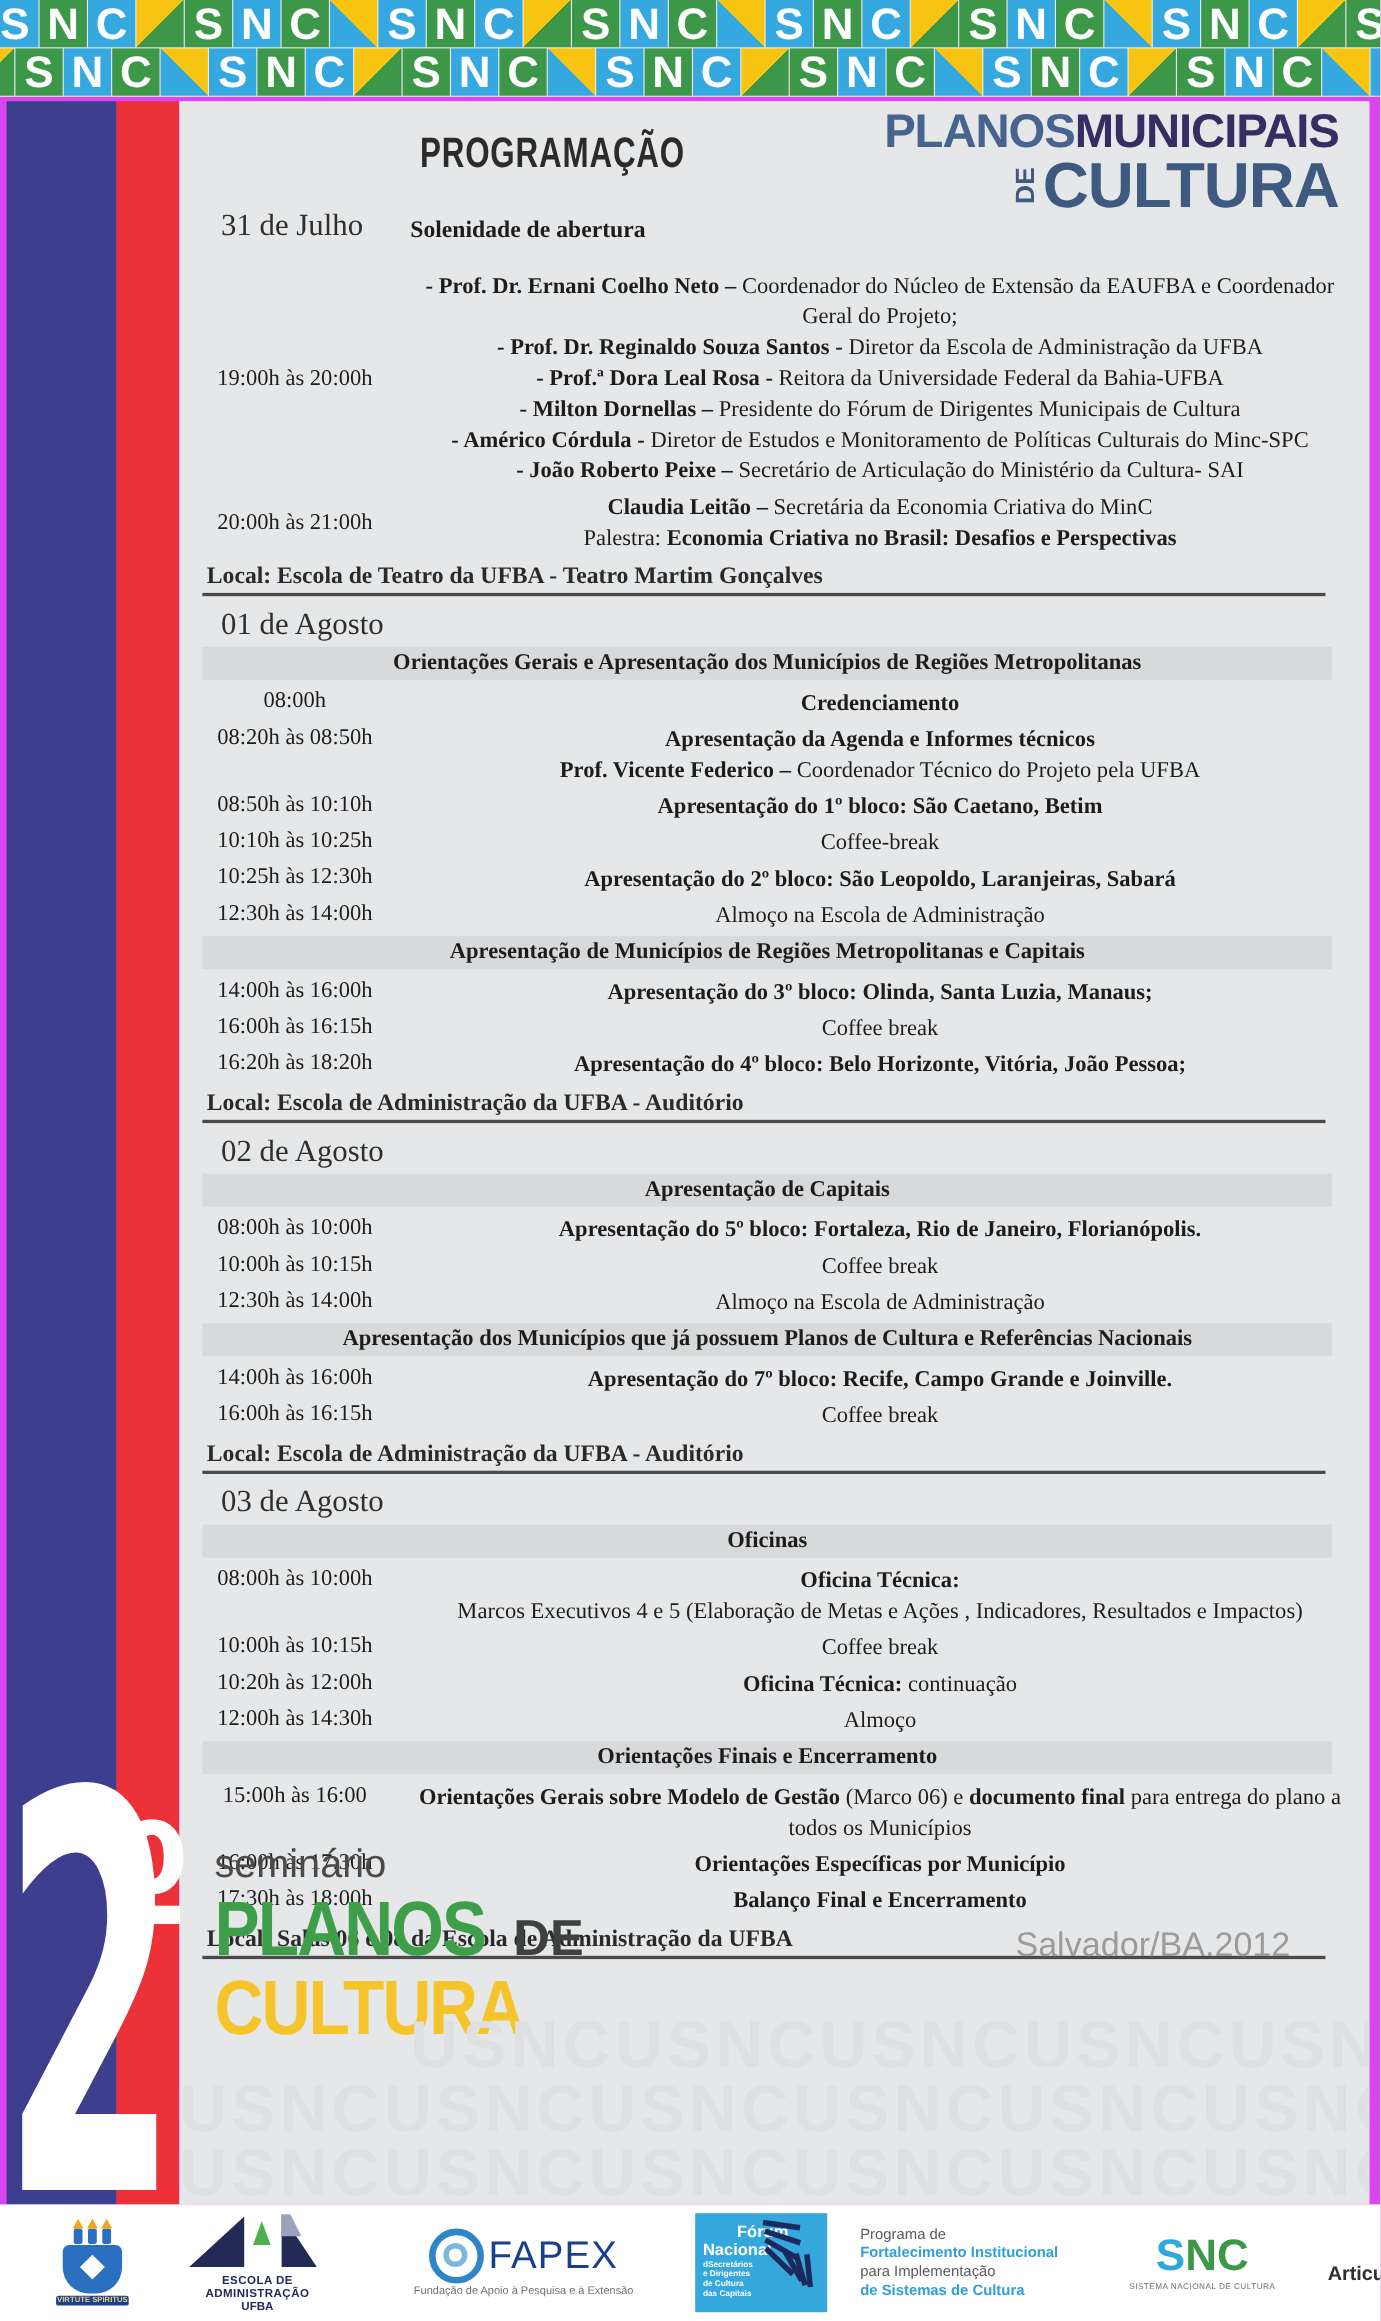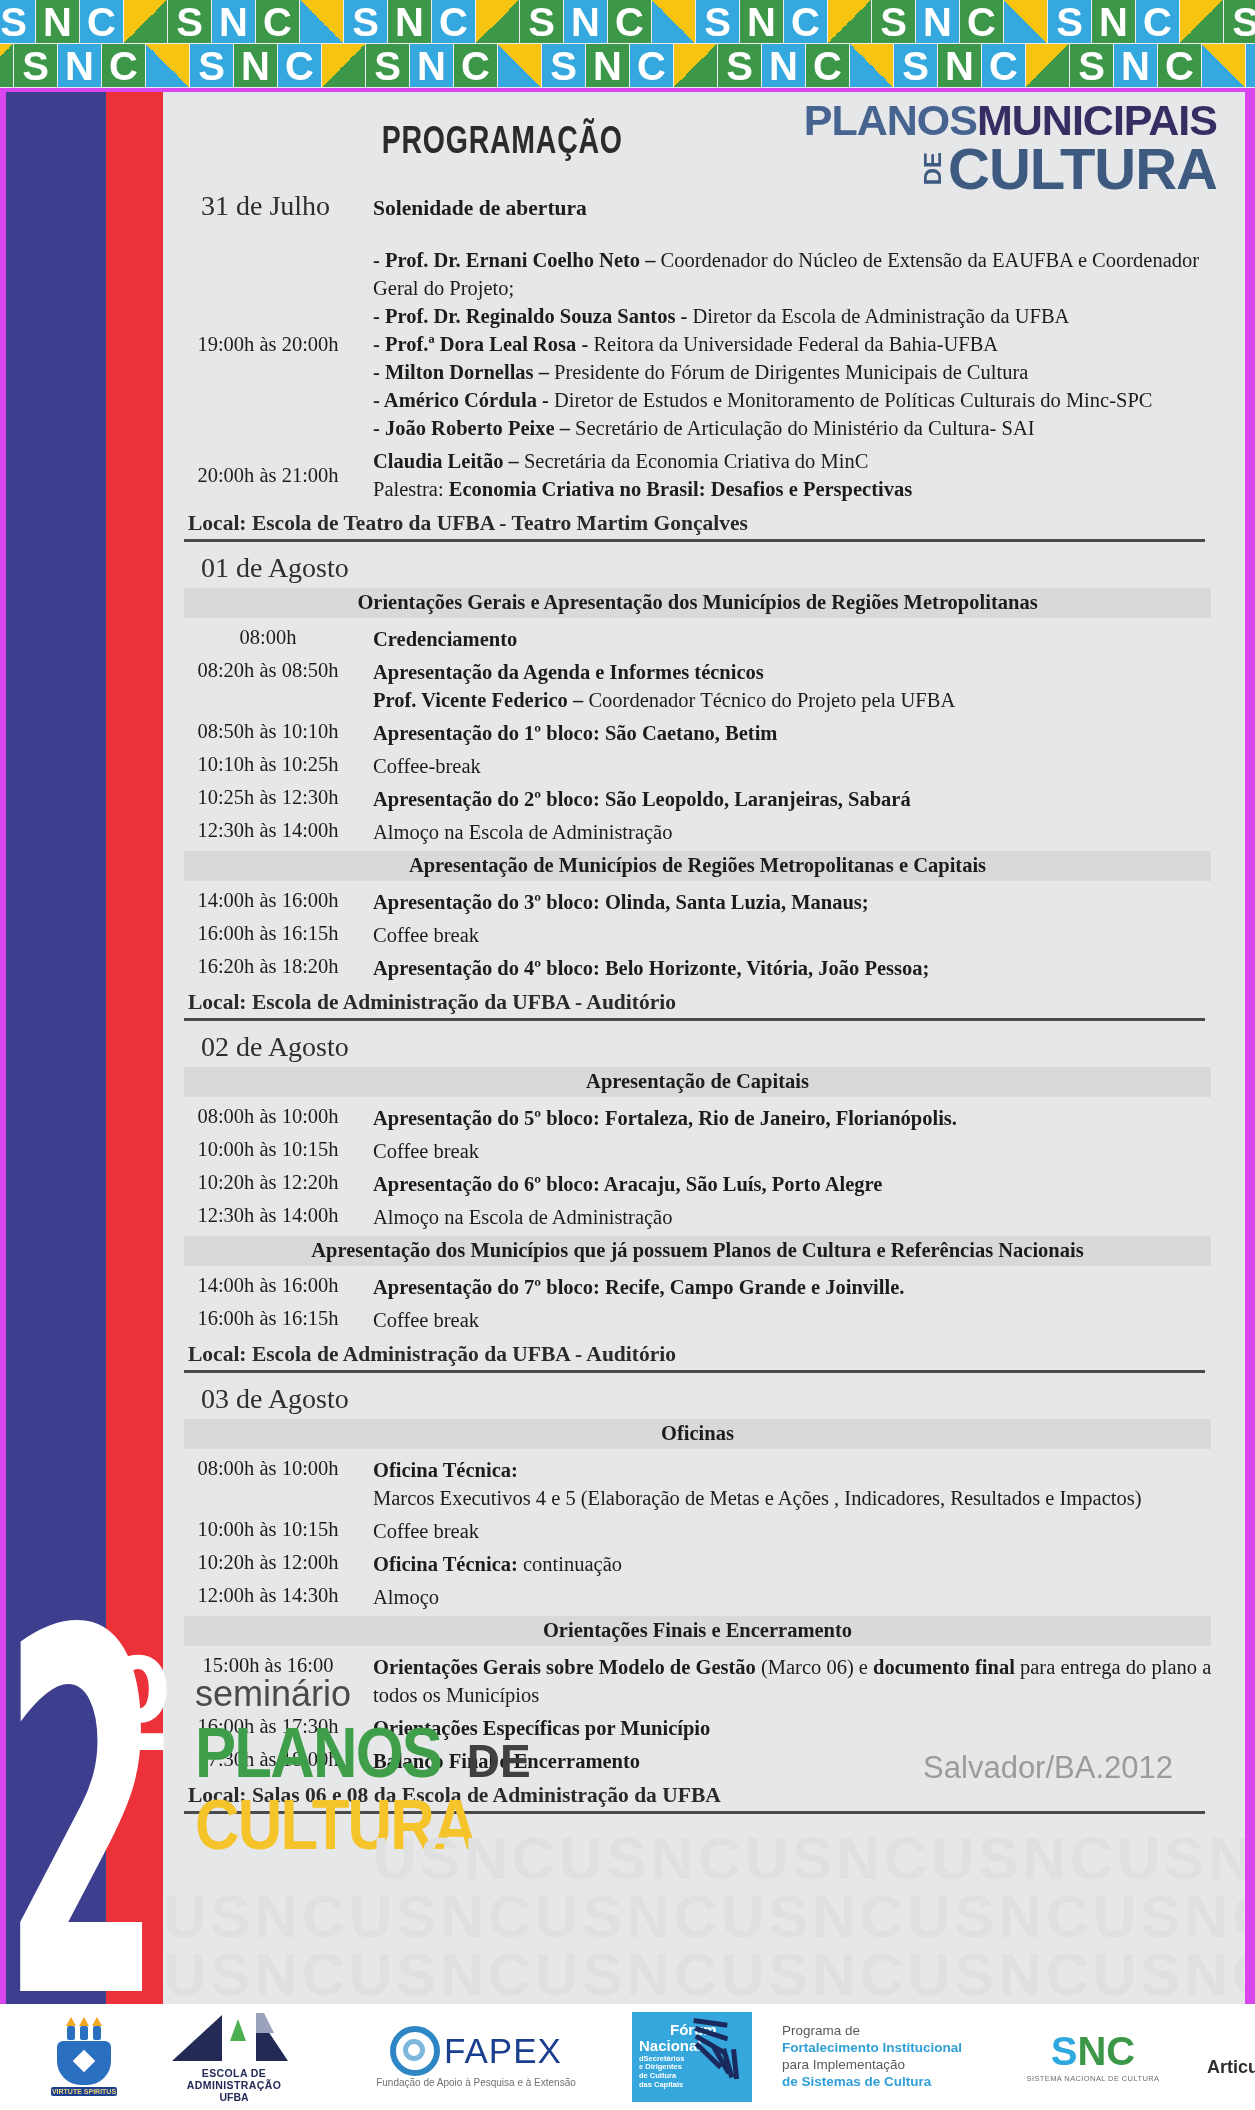--- a/index.html
+++ b/index.html
@@ -41,21 +41,21 @@
           margin-right:3px;color:#3f5a80;}
 
   
   .schedule{position:relative;padding-top:88px;font-size:20.5px;}
   .day-head{display:grid;grid-template-columns:210px 1fr;margin:10px 0 4px 0;}
   .day-date{font-size:28px;color:#2e2e2e;padding-left:38px;white-space:nowrap;}
   .day-sub{font-size:21.5px;font-weight:bold;padding-top:6px;}
   .session{display:grid;grid-template-columns:210px 1fr;margin-bottom:5px;}
   .time{text-align:center;font-size:20.5px;padding-top:1px;}
   .time.vc{align-self:center;}
-  .desc{line-height:28px;padding-right:18px;}
+  .desc{line-height:28px;padding-right:18px;text-align:center;}
   .desc .b{font-weight:bold;}
   .banner{background:#d8d9da;text-align:center;font-weight:bold;font-size:20.5px;
           padding:3px 0 4px 0;margin:4px 34px 7px 21px;}
   .local{font-weight:bold;font-size:21.5px;color:#2a2a2a;margin:8px 0 3px 25px;}
   .rule{border:none;border-top:3px solid #4a4a4a;margin:3px 40px 9px 21px;height:0;}
   .sp-speakers{margin-top:24px;}
 
   
   .seminar{position:absolute;left:32px;top:1584px;font-family:"Liberation Sans",sans-serif;line-height:1;}
   .sem-kicker{font-size:36px;color:#4a4a4a;letter-spacing:0;}
@@ -251,26 +251,20 @@
             <div class="dline"><span class="b">Apresentação do 5º bloco: Fortaleza, Rio de Janeiro, Florianópolis.</span></div>
           </div>
         </div>
         <div class="session">
           <div class="time">10:00h às 10:15h</div>
           <div class="desc">
             <div class="dline"><span class="r">Coffee break</span></div>
           </div>
         </div>
         <div class="session">
-          <div class="time">10:20h às 12:20h</div>
-          <div class="desc">
-            <div class="dline"><span class="b">Apresentação do 6º bloco: Aracaju, São Luís, Porto Alegre</span></div>
-          </div>
-        </div>
-        <div class="session">
           <div class="time">12:30h às 14:00h</div>
           <div class="desc">
             <div class="dline"><span class="r">Almoço na Escola de Administração</span></div>
           </div>
         </div>
         <div class="banner">Apresentação dos Municípios que já possuem Planos de Cultura e Referências Nacionais</div>
         <div class="session">
           <div class="time">14:00h às 16:00h</div>
           <div class="desc">
             <div class="dline"><span class="b">Apresentação do 7º bloco: Recife, Campo Grande e Joinville.</span></div>

